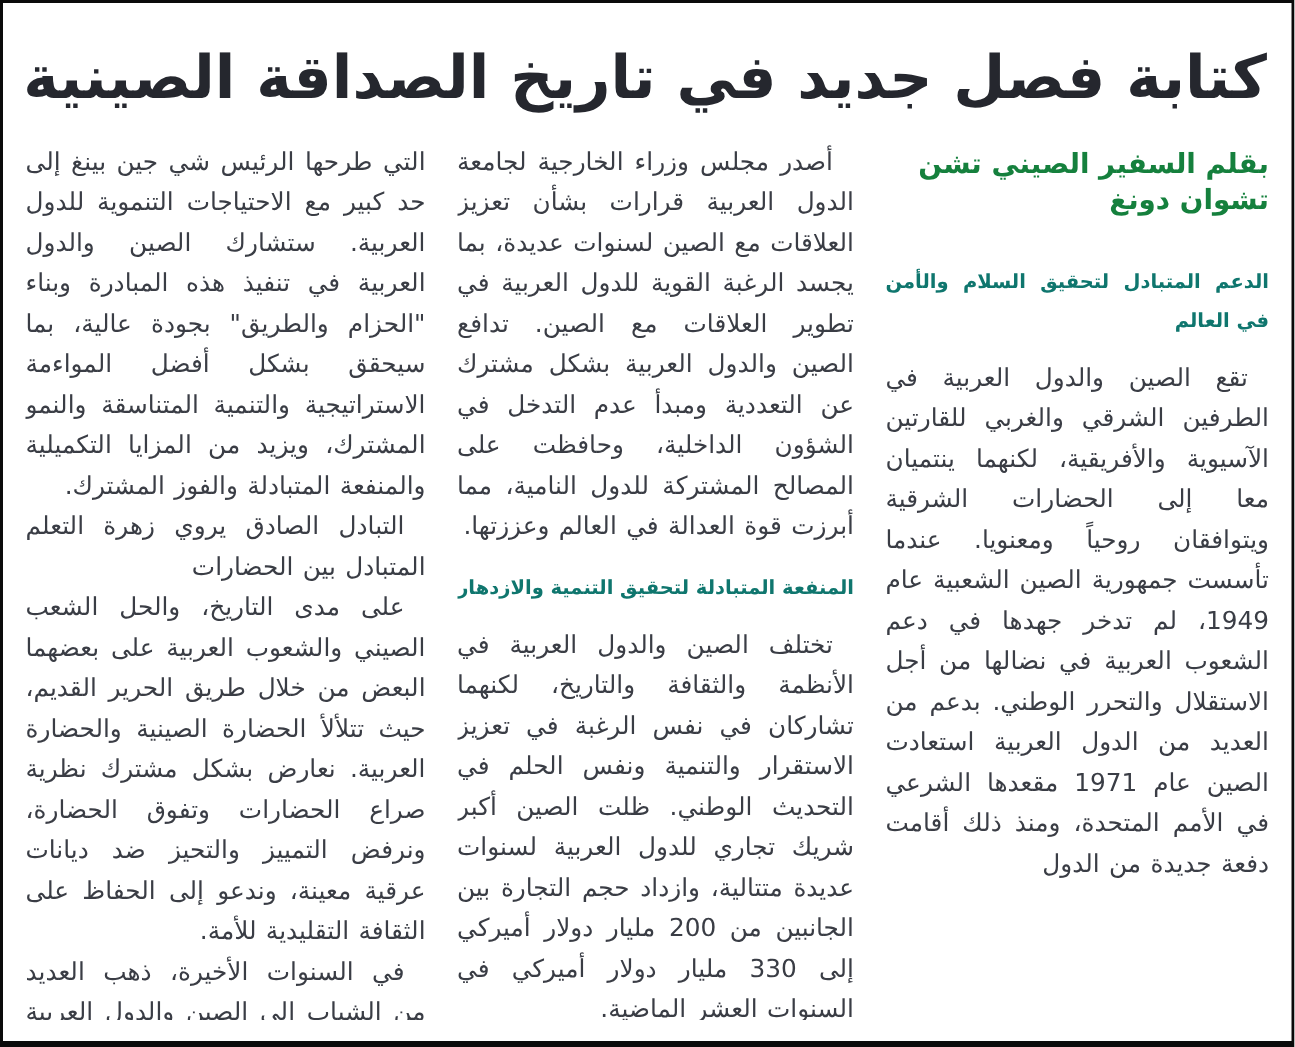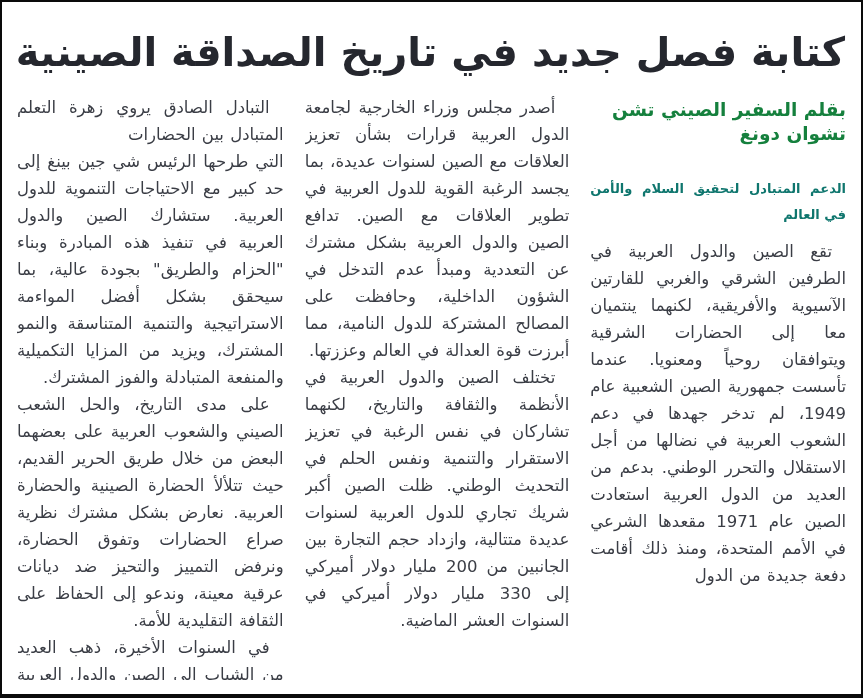--- a/index.html
+++ b/index.html
@@ -90,25 +90,26 @@
   <div class="columns">
 
     <div class="col col-right">
       <p class="byline">بقلم السفير الصيني تشن تشوان دونغ</p>
       <h2 class="subhead">الدعم المتبادل لتحقيق السلام والأمن في العالم</h2>
       <p class="para">تقع الصين والدول العربية في الطرفين الشرقي والغربي للقارتين الآسيوية والأفريقية، لكنهما ينتميان معا إلى الحضارات الشرقية ويتوافقان روحياً ومعنويا. عندما تأسست جمهورية الصين الشعبية عام 1949، لم تدخر جهدها في دعم الشعوب العربية في نضالها من أجل الاستقلال والتحرر الوطني. بدعم من العديد من الدول العربية استعادت الصين عام 1971 مقعدها الشرعي في الأمم المتحدة، ومنذ ذلك أقامت دفعة جديدة من الدول</p>
     </div>
 
     <div class="col col-middle">
       <p class="para">أصدر مجلس وزراء الخارجية لجامعة الدول العربية قرارات بشأن تعزيز العلاقات مع الصين لسنوات عديدة، بما يجسد الرغبة القوية للدول العربية في تطوير العلاقات مع الصين. تدافع الصين والدول العربية بشكل مشترك عن التعددية ومبدأ عدم التدخل في الشؤون الداخلية، وحافظت على المصالح المشتركة للدول النامية، مما أبرزت قوة العدالة في العالم وعززتها.</p>
+      <h2 class="subhead">المنفعة المتبادلة لتحقيق التنمية والازدهار</h2>
       <p class="para">تختلف الصين والدول العربية في الأنظمة والثقافة والتاريخ، لكنهما تشاركان في نفس الرغبة في تعزيز الاستقرار والتنمية ونفس الحلم في التحديث الوطني. ظلت الصين أكبر شريك تجاري للدول العربية لسنوات عديدة متتالية، وازداد حجم التجارة بين الجانبين من 200 مليار دولار أميركي إلى 330 مليار دولار أميركي في السنوات العشر الماضية.</p>
     </div>
 
     <div class="col col-left">
+      <p class="para cont">التي طرحها الرئيس شي جين بينغ إلى حد كبير مع الاحتياجات التنموية للدول العربية. ستشارك الصين والدول العربية في تنفيذ هذه المبادرة وبناء "الحزام والطريق" بجودة عالية، بما سيحقق بشكل أفضل المواءمة الاستراتيجية والتنمية المتناسقة والنمو المشترك، ويزيد من المزايا التكميلية والمنفعة المتبادلة والفوز المشترك.</p>
       <p class="para">التبادل الصادق يروي زهرة التعلم المتبادل بين الحضارات</p>
-      <p class="para cont">التي طرحها الرئيس شي جين بينغ إلى حد كبير مع الاحتياجات التنموية للدول العربية. ستشارك الصين والدول العربية في تنفيذ هذه المبادرة وبناء "الحزام والطريق" بجودة عالية، بما سيحقق بشكل أفضل المواءمة الاستراتيجية والتنمية المتناسقة والنمو المشترك، ويزيد من المزايا التكميلية والمنفعة المتبادلة والفوز المشترك.</p>
       <p class="para">على مدى التاريخ، والحل الشعب الصيني والشعوب العربية على بعضهما البعض من خلال طريق الحرير القديم، حيث تتلألأ الحضارة الصينية والحضارة العربية. نعارض بشكل مشترك نظرية صراع الحضارات وتفوق الحضارة، ونرفض التمييز والتحيز ضد ديانات عرقية معينة، وندعو إلى الحفاظ على الثقافة التقليدية للأمة.</p>
       <p class="para">في السنوات الأخيرة، ذهب العديد من الشباب إلى الصين والدول العربية للدراسة، وأصبحوا مبعوثين للتبادلات الثقافية الصينية العربية.</p>
 
     </div>
 
   </div>
 </div>
 
 </body></html>

